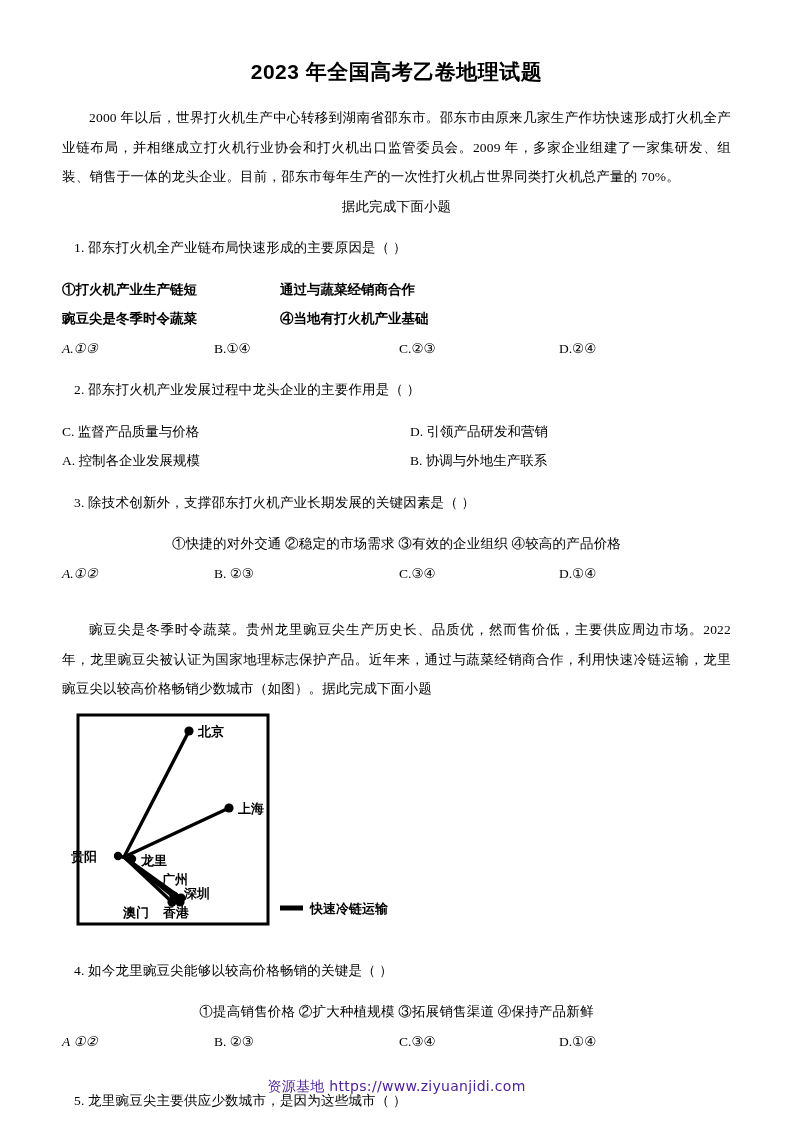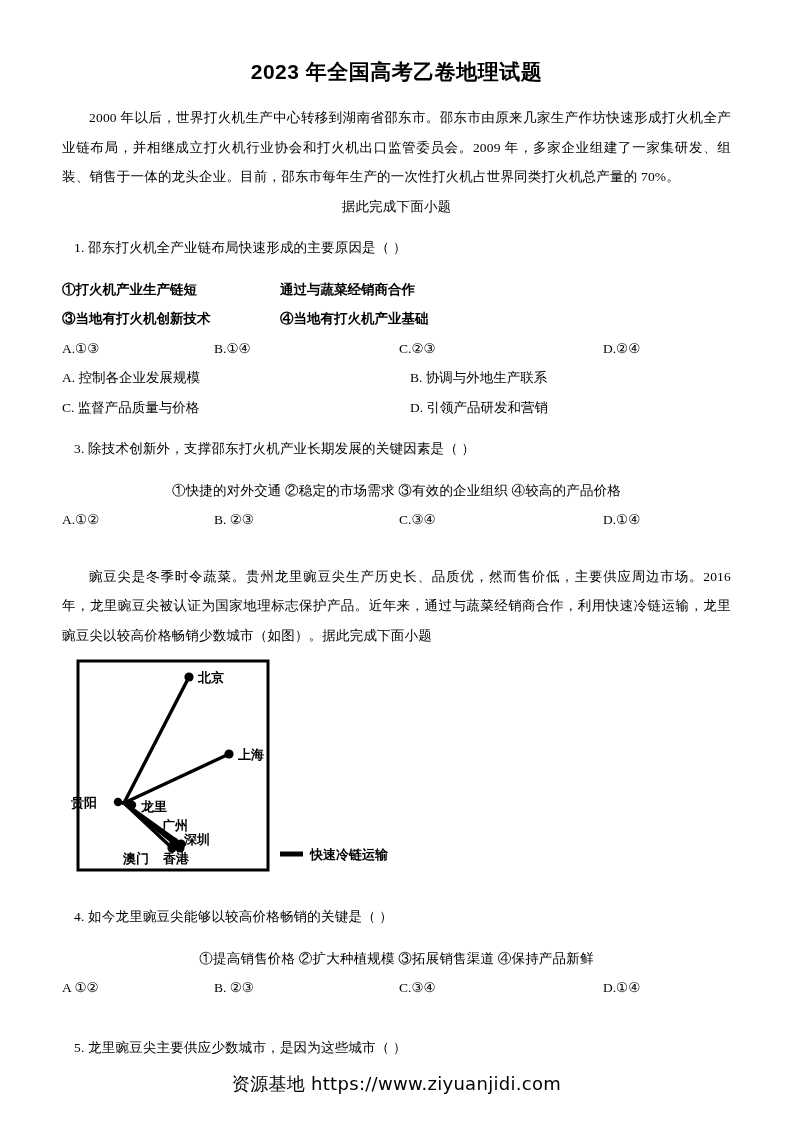--- a/index.html
+++ b/index.html
@@ -63,24 +63,24 @@
     font-weight: bold;
   }
   .opt-grid-2 > span:nth-child(1) { position: absolute; left: 0; }
   .opt-grid-2 > span:nth-child(2) { position: absolute; left: 218px; }
   .opt-grid-4 {
     position: relative;
     height: 29.5px;
     font-size: 13.5px;
     line-height: 29.5px;
   }
-  .opt-grid-4 > span:nth-child(1) { position: absolute; left: 0; }
+  .opt-grid-4 > span:nth-child(1) { position: absolute; left: 0; font-style: italic; }
   .opt-grid-4 > span:nth-child(2) { position: absolute; left: 152px; }
   .opt-grid-4 > span:nth-child(3) { position: absolute; left: 337px; }
-  .opt-grid-4 > span:nth-child(4) { position: absolute; left: 497px; margin-left: 44px; }
+  .opt-grid-4 > span:nth-child(4) { position: absolute; left: 497px; }
   .opt-grid-ab {
     position: relative;
     height: 29.5px;
     font-size: 13.5px;
     line-height: 29.5px;
   }
   .opt-grid-ab > span:nth-child(1) { position: absolute; left: 0; }
   .opt-grid-ab > span:nth-child(2) { position: absolute; left: 348px; }
   .spacer-sm { height: 10px; }
   .spacer-md { height: 18px; }
@@ -110,22 +110,22 @@
     fill: #000;
   }
 
   
   .footer {
     position: absolute;
     left: 0;
     right: 0;
     bottom: 26px;
     text-align: center;
-    font-size: 18px;
-    color: #000000;
+    font-size: 14px;
+    color: #4c1d95;
     font-family: "DejaVu Sans", "Liberation Sans", sans-serif;
     letter-spacing: 0.3px;
   }
 </style>
 </head>
 <body>
 
 <div class="page">
 
   <h1 class="doc-title">2023 年全国高考乙卷地理试题</h1>
@@ -134,55 +134,56 @@
 
   <p class="plain-line">据此完成下面小题</p>
 
   <p class="q-stem">1. 邵东打火机全产业链布局快速形成的主要原因是（    ）</p>
 
   <div class="opt-grid-2">
     <span>①打火机产业生产链短</span>
     <span>通过与蔬菜经销商合作</span>
   </div>
   <div class="opt-grid-2">
-    <span>③当地有打火机创新技术</span>
+    <span>豌豆尖是冬季时令蔬菜</span>
     <span>④当地有打火机产业基础</span>
   </div>
 
   <div class="opt-grid-4">
     <span>A.①③</span>
     <span>B.①④</span>
     <span>C.②③</span>
     <span>D.②④</span>
   </div>
 
-
+  <p class="q-stem">2. 邵东打火机产业发展过程中龙头企业的主要作用是（    ）</p>
+
+  <div class="opt-grid-ab">
+    <span>C. 监督产品质量与价格</span>
+    <span>D. 引领产品研发和营销</span>
+  </div>
   <div class="opt-grid-ab">
     <span>A. 控制各企业发展规模</span>
     <span>B. 协调与外地生产联系</span>
-  </div>
-  <div class="opt-grid-ab">
-    <span>C. 监督产品质量与价格</span>
-    <span>D. 引领产品研发和营销</span>
   </div>
 
   <p class="q-stem">3. 除技术创新外，支撑邵东打火机产业长期发展的关键因素是（    ）</p>
 
   <p class="plain-line">①快捷的对外交通 ②稳定的市场需求 ③有效的企业组织 ④较高的产品价格</p>
 
   <div class="opt-grid-4">
     <span>A.①②</span>
     <span>B. ②③</span>
     <span>C.③④</span>
     <span>D.①④</span>
   </div>
 
   <div class="spacer-sm"></div>
 
-  <p class="passage">豌豆尖是冬季时令蔬菜。贵州龙里豌豆尖生产历史长、品质优，然而售价低，主要供应周边市场。2016 年，龙里豌豆尖被认证为国家地理标志保护产品。近年来，通过与蔬菜经销商合作，利用快速冷链运输，龙里豌豆尖以较高价格畅销少数城市（如图）。据此完成下面小题</p>
+  <p class="passage">豌豆尖是冬季时令蔬菜。贵州龙里豌豆尖生产历史长、品质优，然而售价低，主要供应周边市场。2022 年，龙里豌豆尖被认证为国家地理标志保护产品。近年来，通过与蔬菜经销商合作，利用快速冷链运输，龙里豌豆尖以较高价格畅销少数城市（如图）。据此完成下面小题</p>
 
   <div class="figure-wrap">
     <svg class="figure-svg" width="420" height="230" viewBox="0 0 420 230">
 
       <rect x="8" y="3" width="190" height="209" fill="#ffffff" stroke="#000000" stroke-width="3"></rect>
 
       <g stroke="#000000" stroke-width="3.4" stroke-linecap="round">
         <line x1="54" y1="145" x2="119" y2="19"></line>
         <line x1="54" y1="145" x2="159" y2="96"></line>
         <line x1="54" y1="145" x2="104" y2="184"></line>

